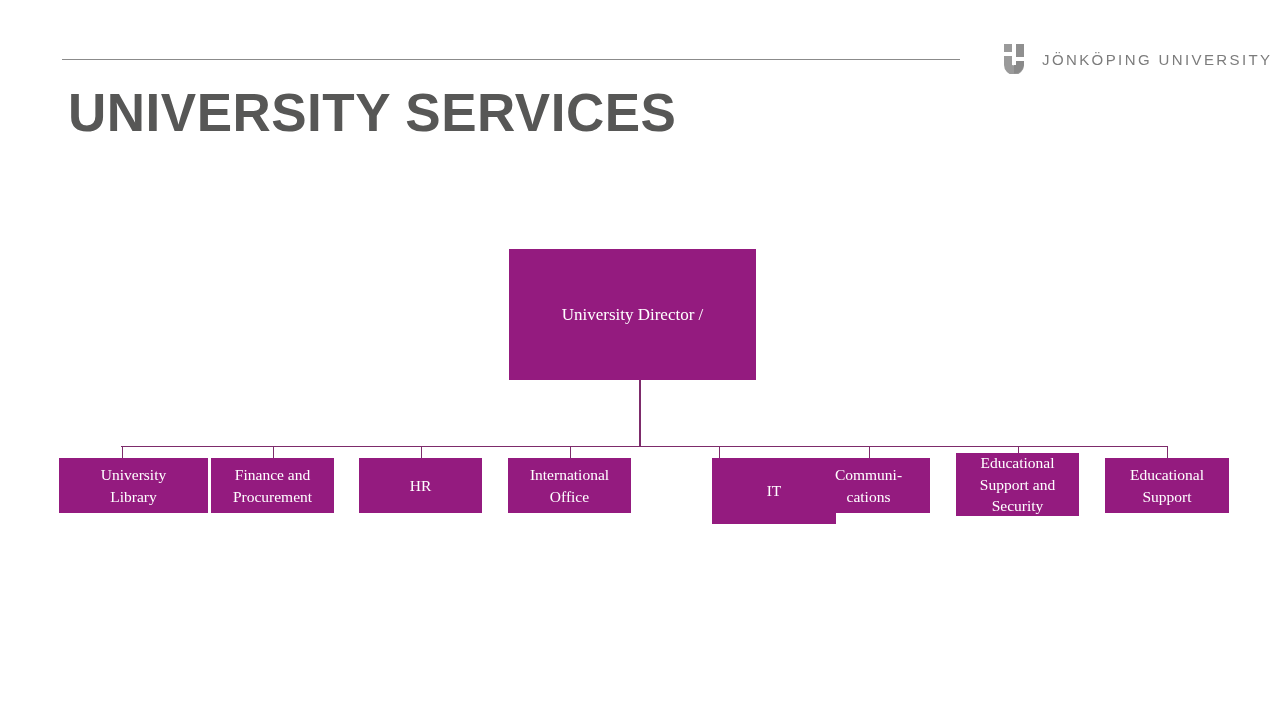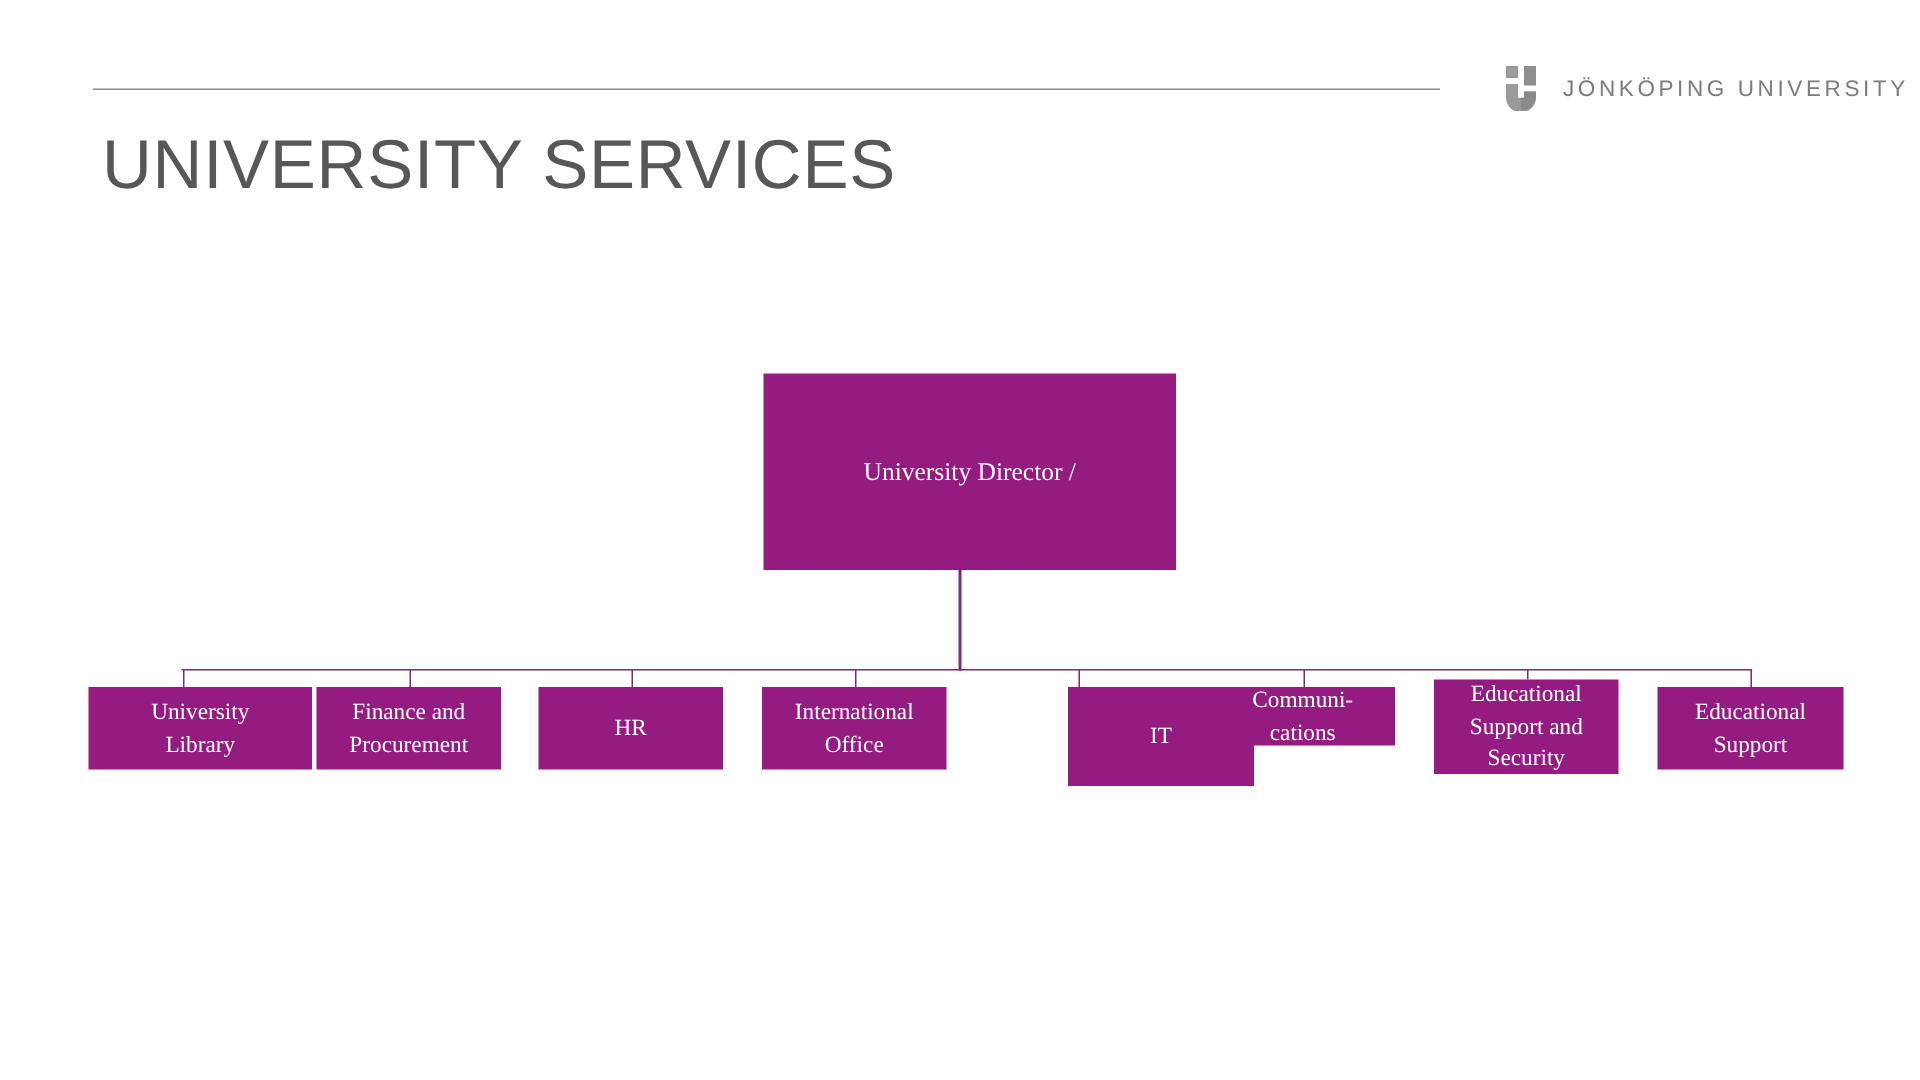--- a/index.html
+++ b/index.html
@@ -22,22 +22,22 @@
     top: 59px;
     width: 898px;
     height: 1px;
     background: #8b8b8b;
   }
 
   #slide-title {
     position: absolute;
     left: 68px;
     top: 84px;
-    font-size: 46px;
-    font-weight: normal;
+    font-size: 53px;
+    font-weight: bold;
     color: #575756;
     letter-spacing: 0.5px;
     line-height: 1.1;
     white-space: nowrap;
   }
 
   
   #logo {
     position: absolute;
     left: 1004px;
@@ -78,21 +78,21 @@
     display: flex;
     align-items: center;
     justify-content: center;
     text-align: center;
     box-sizing: border-box;
   }
 
   #root-node {
     left: 509px;
     top: 249px;
-    width: 275px;
+    width: 247px;
     height: 131px;
     font-size: 17px;
     line-height: 1.6;
   }
 
   .leaf-node {
     font-size: 15.5px;
     line-height: 1.4;
     padding: 0 6px;
   }
@@ -181,21 +181,21 @@
         <div>
           <div>International</div>
           <div>Office</div>
         </div>
       </div>
       <div class="node leaf-node" style="left: 684px; top: 458px; width: 124px; height: 66px; margin-left: 28px;">
         <div>
           <div>IT</div>
         </div>
       </div>
-      <div class="node leaf-node" style="left: 807px; top: 458px; width: 123px; height: 39px;">
+      <div class="node leaf-node" style="left: 807px; top: 458px; width: 123px; height: 55px;">
         <div>
           <div>Communi-</div>
           <div>cations</div>
         </div>
       </div>
       <div class="node leaf-node" style="left: 956px; top: 453px; width: 123px; height: 63px;">
         <div>
           <div>Educational</div>
           <div>Support and</div>
           <div>Security</div>

